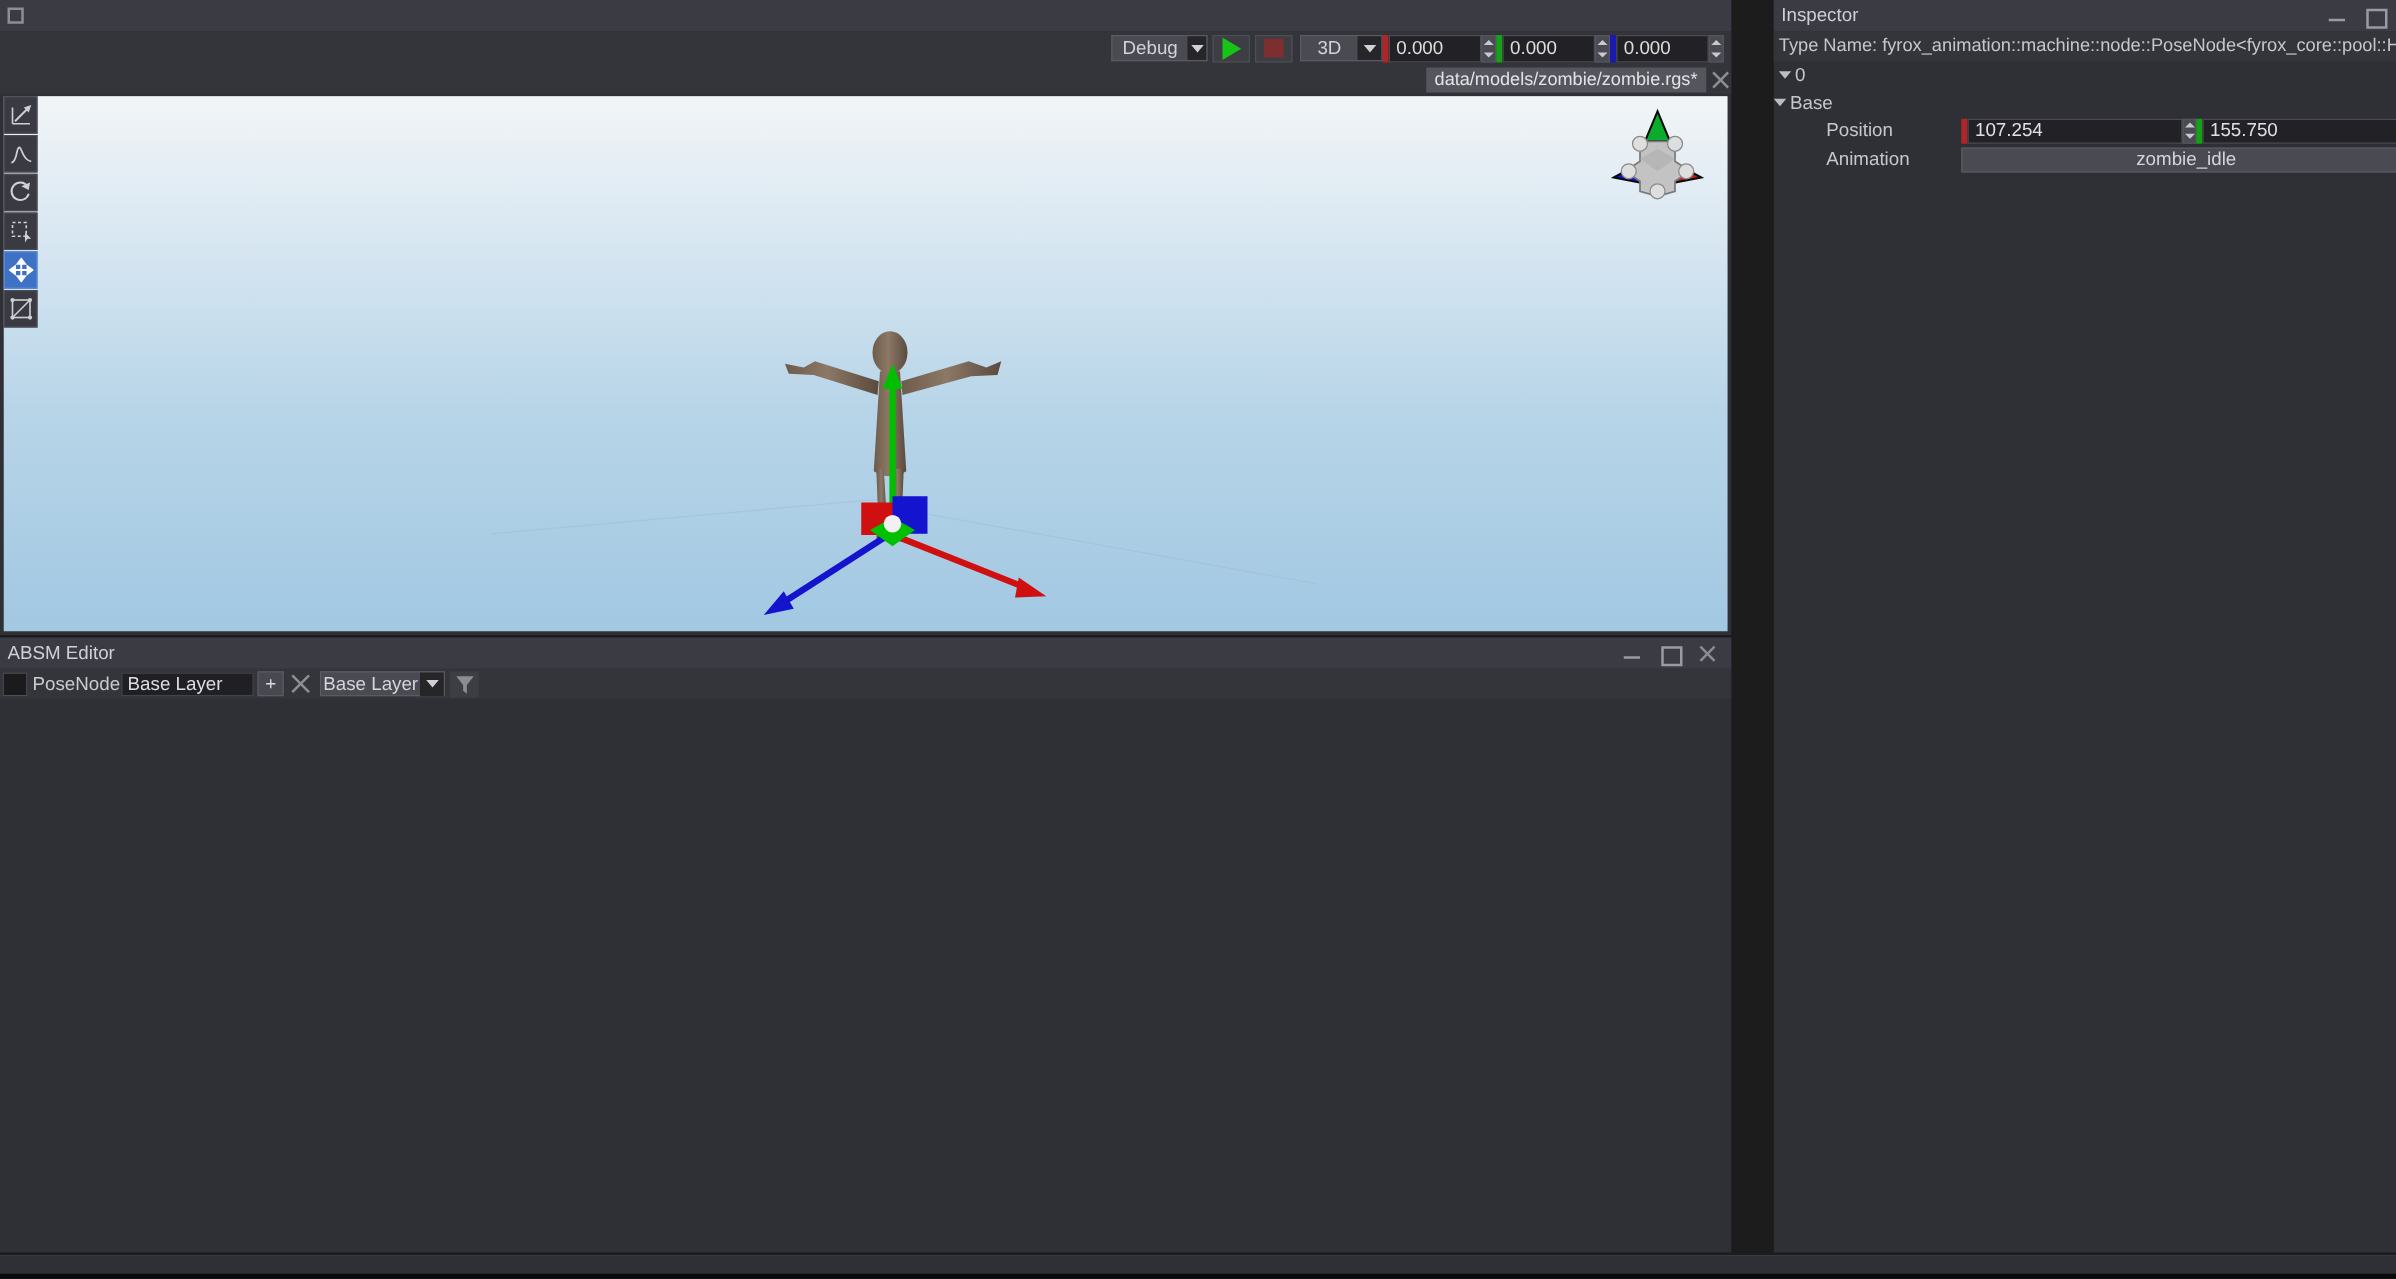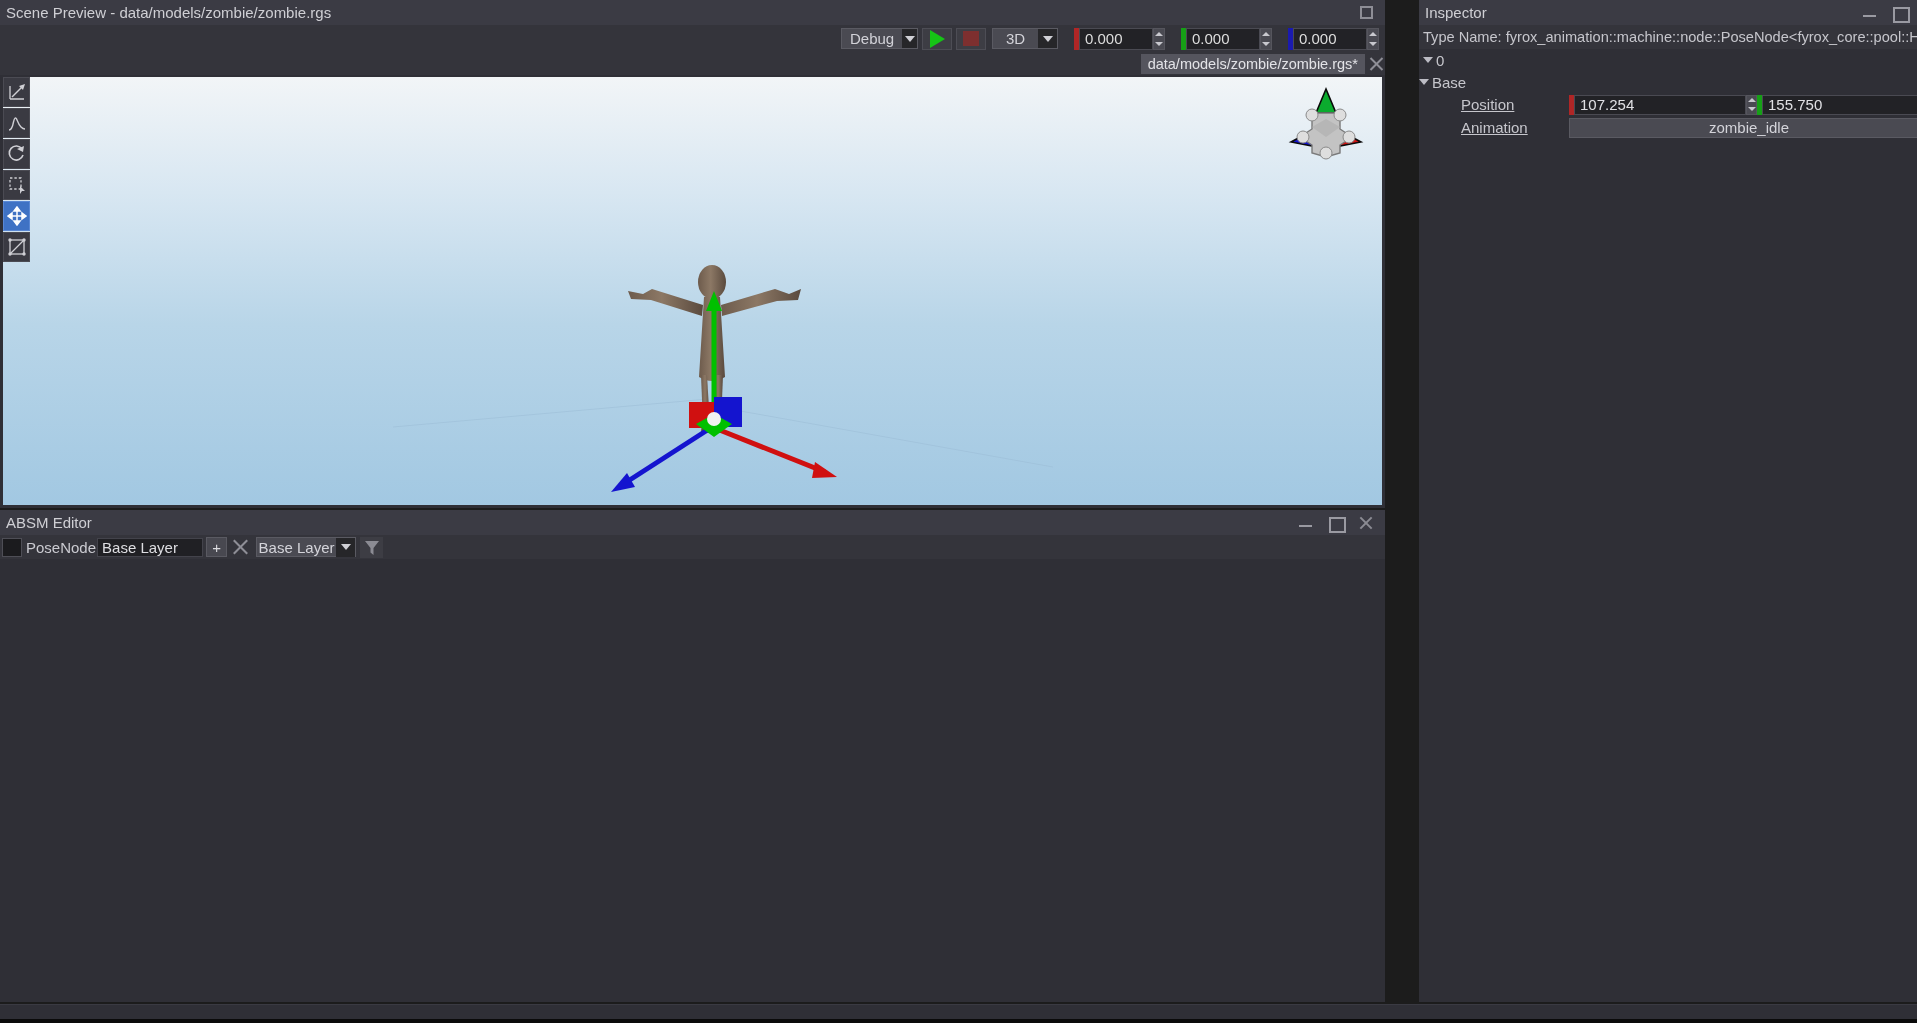--- a/index.html
+++ b/index.html
@@ -28,21 +28,21 @@
                  display:flex;align-items:center;justify-content:flex-end;padding-right:6px;gap:0;}
   .tb-sep{width:6px;}
   .combo{height:21px;background:#4a4a52;border:1px solid #5a5a62;display:flex;align-items:center;}
   .combo .cv{flex:1;text-align:center;font-size:15px;color:#d2d2d8;padding:0 8px;}
   .combo .arr{width:19px;height:19px;background:#262629;display:flex;align-items:center;justify-content:center;}
   .caret{width:0;height:0;border-left:5px solid transparent;border-right:5px solid transparent;border-top:6px solid #d0d0d6;}
   .play-btn{width:30px;height:22px;background:#3d3d44;border:1px solid #4d4d55;display:flex;align-items:center;justify-content:center;margin-left:4px;}
   .play-tri{width:0;height:0;border-top:9px solid transparent;border-bottom:9px solid transparent;border-left:15px solid #16c416;}
   .stop-btn{width:30px;height:22px;background:#3d3d44;border:1px solid #4d4d55;display:flex;align-items:center;justify-content:center;margin-left:4px;}
   .stop-sq{width:16px;height:15px;background:#7d2f2f;}
-  .numfield{display:flex;align-items:center;height:22px;margin-left:16px;}
+  .numfield{display:flex;align-items:center;height:22px;margin-left:0;}
   .numfield .bar{width:5px;height:22px;}
   .numfield .inp{width:74px;height:22px;background:#222226;border:1px solid #4a4a52;color:#ddd;
                  font-size:15px;line-height:20px;padding:0 5px;font-family:"Liberation Sans",sans-serif;}
   .spin{width:12px;height:22px;background:#4a4a52;border:1px solid #55555d;display:flex;flex-direction:column;
         align-items:center;justify-content:space-around;}
   .spin i{display:block;width:0;height:0;border-left:4px solid transparent;border-right:4px solid transparent;}
   .spin i.u{border-bottom:4px solid #c8c8ce;}
   .spin i.d{border-top:4px solid #c8c8ce;}
 
   #scene-tabrow{position:absolute;left:0;top:52px;width:1385px;height:23px;background:#34343b;display:flex;align-items:center;justify-content:flex-end;}
@@ -69,21 +69,21 @@
   #insp-type{height:24px;background:#34343b;display:flex;align-items:center;font-size:14.6px;
              color:#c6c6cc;padding-left:4px;overflow:hidden;white-space:nowrap;}
   #insp-type .tn{flex:1;overflow:hidden;text-overflow:clip;white-space:nowrap;}
   .doc-icon{width:21px;height:21px;border:1px solid #6d6d76;background:#42424a;flex:0 0 21px;
             position:relative;margin-right:2px;}
   .insp-row{display:flex;align-items:center;height:22px;padding-left:0;}
   .tri{width:0;height:0;border-left:5px solid transparent;border-right:5px solid transparent;
        border-top:6px solid #bcbcc4;margin-right:3px;}
   .insp-label{font-size:15px;color:#c6c6cc;}
   .prop-row{display:flex;align-items:center;height:23px;}
-  .prop-name{width:150px;padding-left:42px;font-size:15px;color:#c6c6cc;text-decoration:underline;}
+  .prop-name{width:150px;padding-left:42px;font-size:15px;color:#c6c6cc;}
   .prop-ctl{flex:1;display:flex;align-items:center;gap:0;padding-right:4px;}
   .vecfield{display:flex;align-items:center;flex:1;}
   .vecfield .cbar{width:5px;height:20px;}
   .vecfield .vin{flex:1;height:20px;background:#222226;border:1px solid #4a4a52;color:#e0e0e4;
                  font-size:15px;padding:0 5px;line-height:18px;overflow:hidden;}
   .vecspin{width:11px;height:20px;background:#4a4a52;border:1px solid #55555d;display:flex;
            flex-direction:column;align-items:center;justify-content:space-around;}
   .dropdown{flex:1;height:20px;background:#4a4a52;border:1px solid #5a5a62;display:flex;align-items:center;}
   .dropdown .dv{flex:1;text-align:center;font-size:15px;color:#d4d4da;}
   .dropdown .da{width:16px;display:flex;align-items:center;justify-content:center;}
@@ -109,21 +109,20 @@
   #status-bar{position:absolute;left:0;top:1004px;width:1917px;height:19px;background:#2f2f36;
               border-top:1px solid #3a3a42;display:flex;align-items:center;}
   #black-strip{position:absolute;left:0;top:1019px;width:1917px;height:4px;background:#0a0a0a;}
 </style>
 </head>
 <body>
 
 <div id="scene-window">
 
   <div class="titlebar" id="scene-title">
-    <span class="ttl">Scene Preview - data/models/zombie/zombie.rgs</span>
     <span class="wbtns">
       <span class="sq-btn"></span>
     </span>
   </div>
 
   <div id="scene-toolbar">
     <div class="combo" style="width:77px;">
       <span class="cv">Debug</span>
       <span class="arr">
           <i class="caret"></i>

